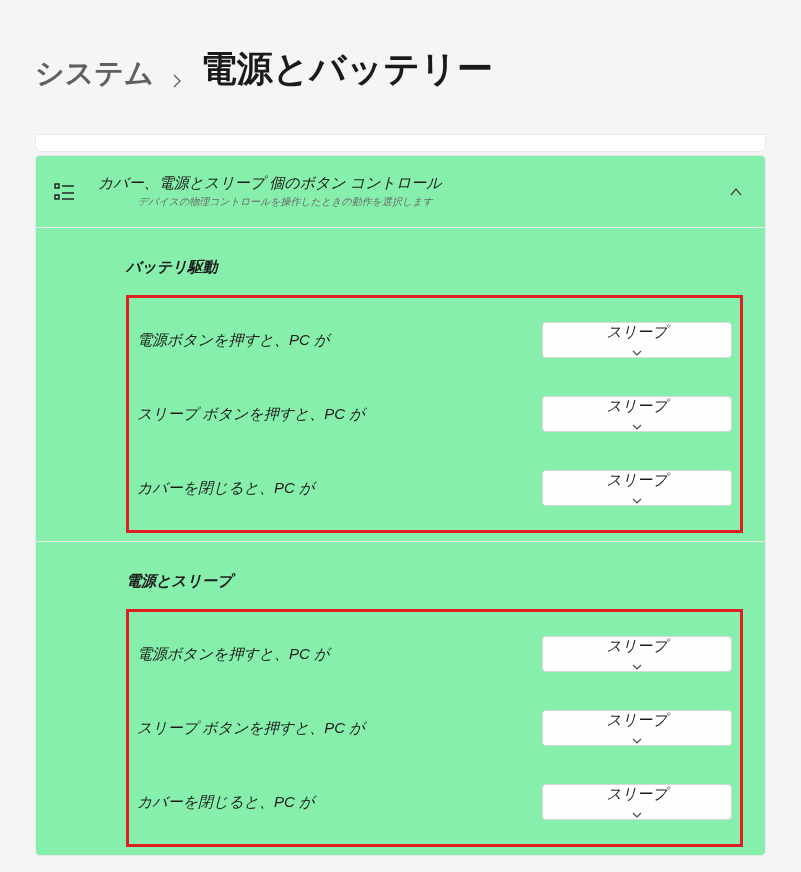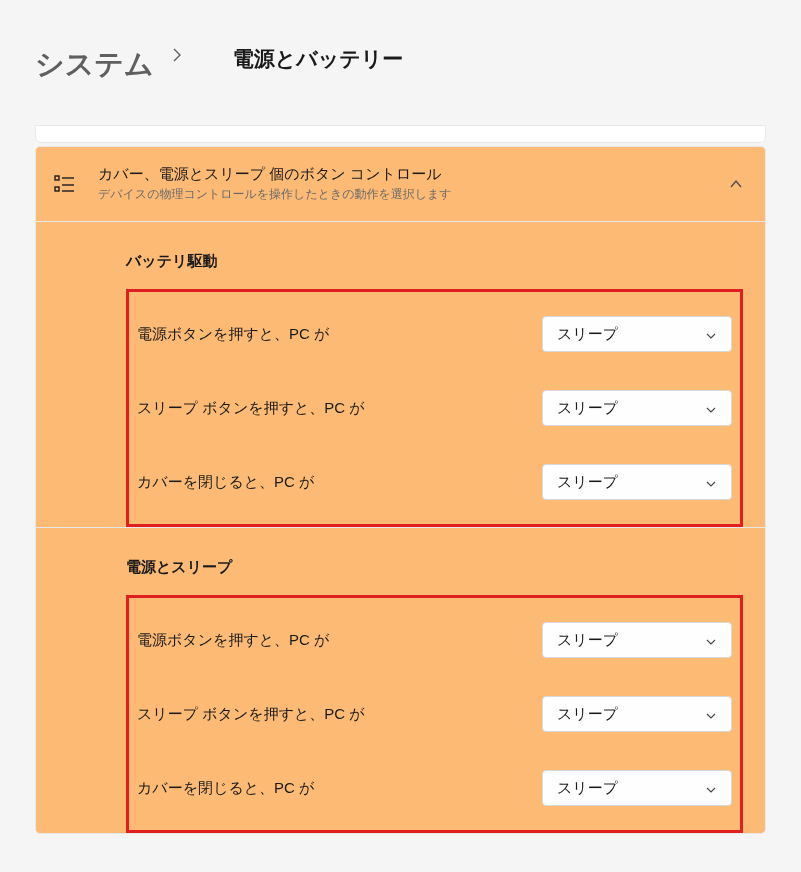--- a/index.html
+++ b/index.html
@@ -8,51 +8,51 @@
       background: #f5f5f5;
       width: 801px;
       height: 872px;
       padding: 0;
     }
     .container {
       padding: 45px 35px 0 35px;
     }
     .breadcrumb {
       display: flex;
-      align-items: flex-start;
+      align-items: flex-end;
       gap: 18px;
       margin-bottom: 40px;
     }
     .breadcrumb-parent {
       font-size: 29px;
       font-weight: 600;
       color: #5f5f5f;
     }
     .breadcrumb-sep {
       font-size: 20px;
       color: #5f5f5f;
       font-weight: 400;
     }
     .breadcrumb-current {
-      font-size: 21px;
+      font-size: 36px;
       font-weight: 600;
       color: #1a1a1a;
-      margin-left: 32px;
     }
     .card-spacer {
       background: #ffffff;
       height: 18px;
       border-radius: 0 0 6px 6px;
       border: 1px solid #e8e8e8;
       margin-bottom: 3px;
     }
     .card {
-      background: #fdba74;
+      background: #86efac;
       border-radius: 5px;
       border: 1px solid #e8e8e8;
+      font-style: italic;
     }
     .card-header {
       display: flex;
       align-items: center;
       padding: 18px 22px 18px 18px;
       gap: 22px;
       cursor: pointer;
     }
     .header-icon {
       width: 22px;
@@ -62,41 +62,43 @@
     .header-text {
       flex: 1;
     }
     .header-title {
       font-size: 15px;
       color: #1a1a1a;
       font-weight: 400;
       margin-bottom: 2px;
     }
     .header-sub {
-      font-size: 12px;
+      font-size: 10px;
       color: #6a6a6a;
+      margin-left: 40px;
     }
     .chevron {
       width: 14px;
       height: 14px;
       flex-shrink: 0;
     }
     .section {
       border-top: 1px solid #e8e8e8;
       padding: 0 22px 0 90px;
     }
     .section-title {
       font-size: 15px;
       font-weight: 600;
       color: #1a1a1a;
       padding: 30px 0 18px 0;
     }
     .box {
       border: 3px solid #e02020;
       padding: 5px 8px 5px 8px;
+      margin-bottom: 8px;
     }
     .row {
       display: flex;
       align-items: center;
       justify-content: space-between;
       height: 74px;
     }
     .row-label {
       font-size: 15px;
       color: #1a1a1a;
@@ -105,20 +107,21 @@
       width: 190px;
       height: 36px;
       background: #fefefe;
       border: 1px solid #d8d8d8;
       border-radius: 4px;
       display: flex;
       align-items: center;
       justify-content: space-between;
       padding: 0 14px;
       cursor: pointer;
+      flex-direction: column;
     }
     .dropdown-value {
       font-size: 15px;
       color: #1a1a1a;
     }
     .dd-chevron {
       width: 12px;
       height: 12px;
     }
   </style>

